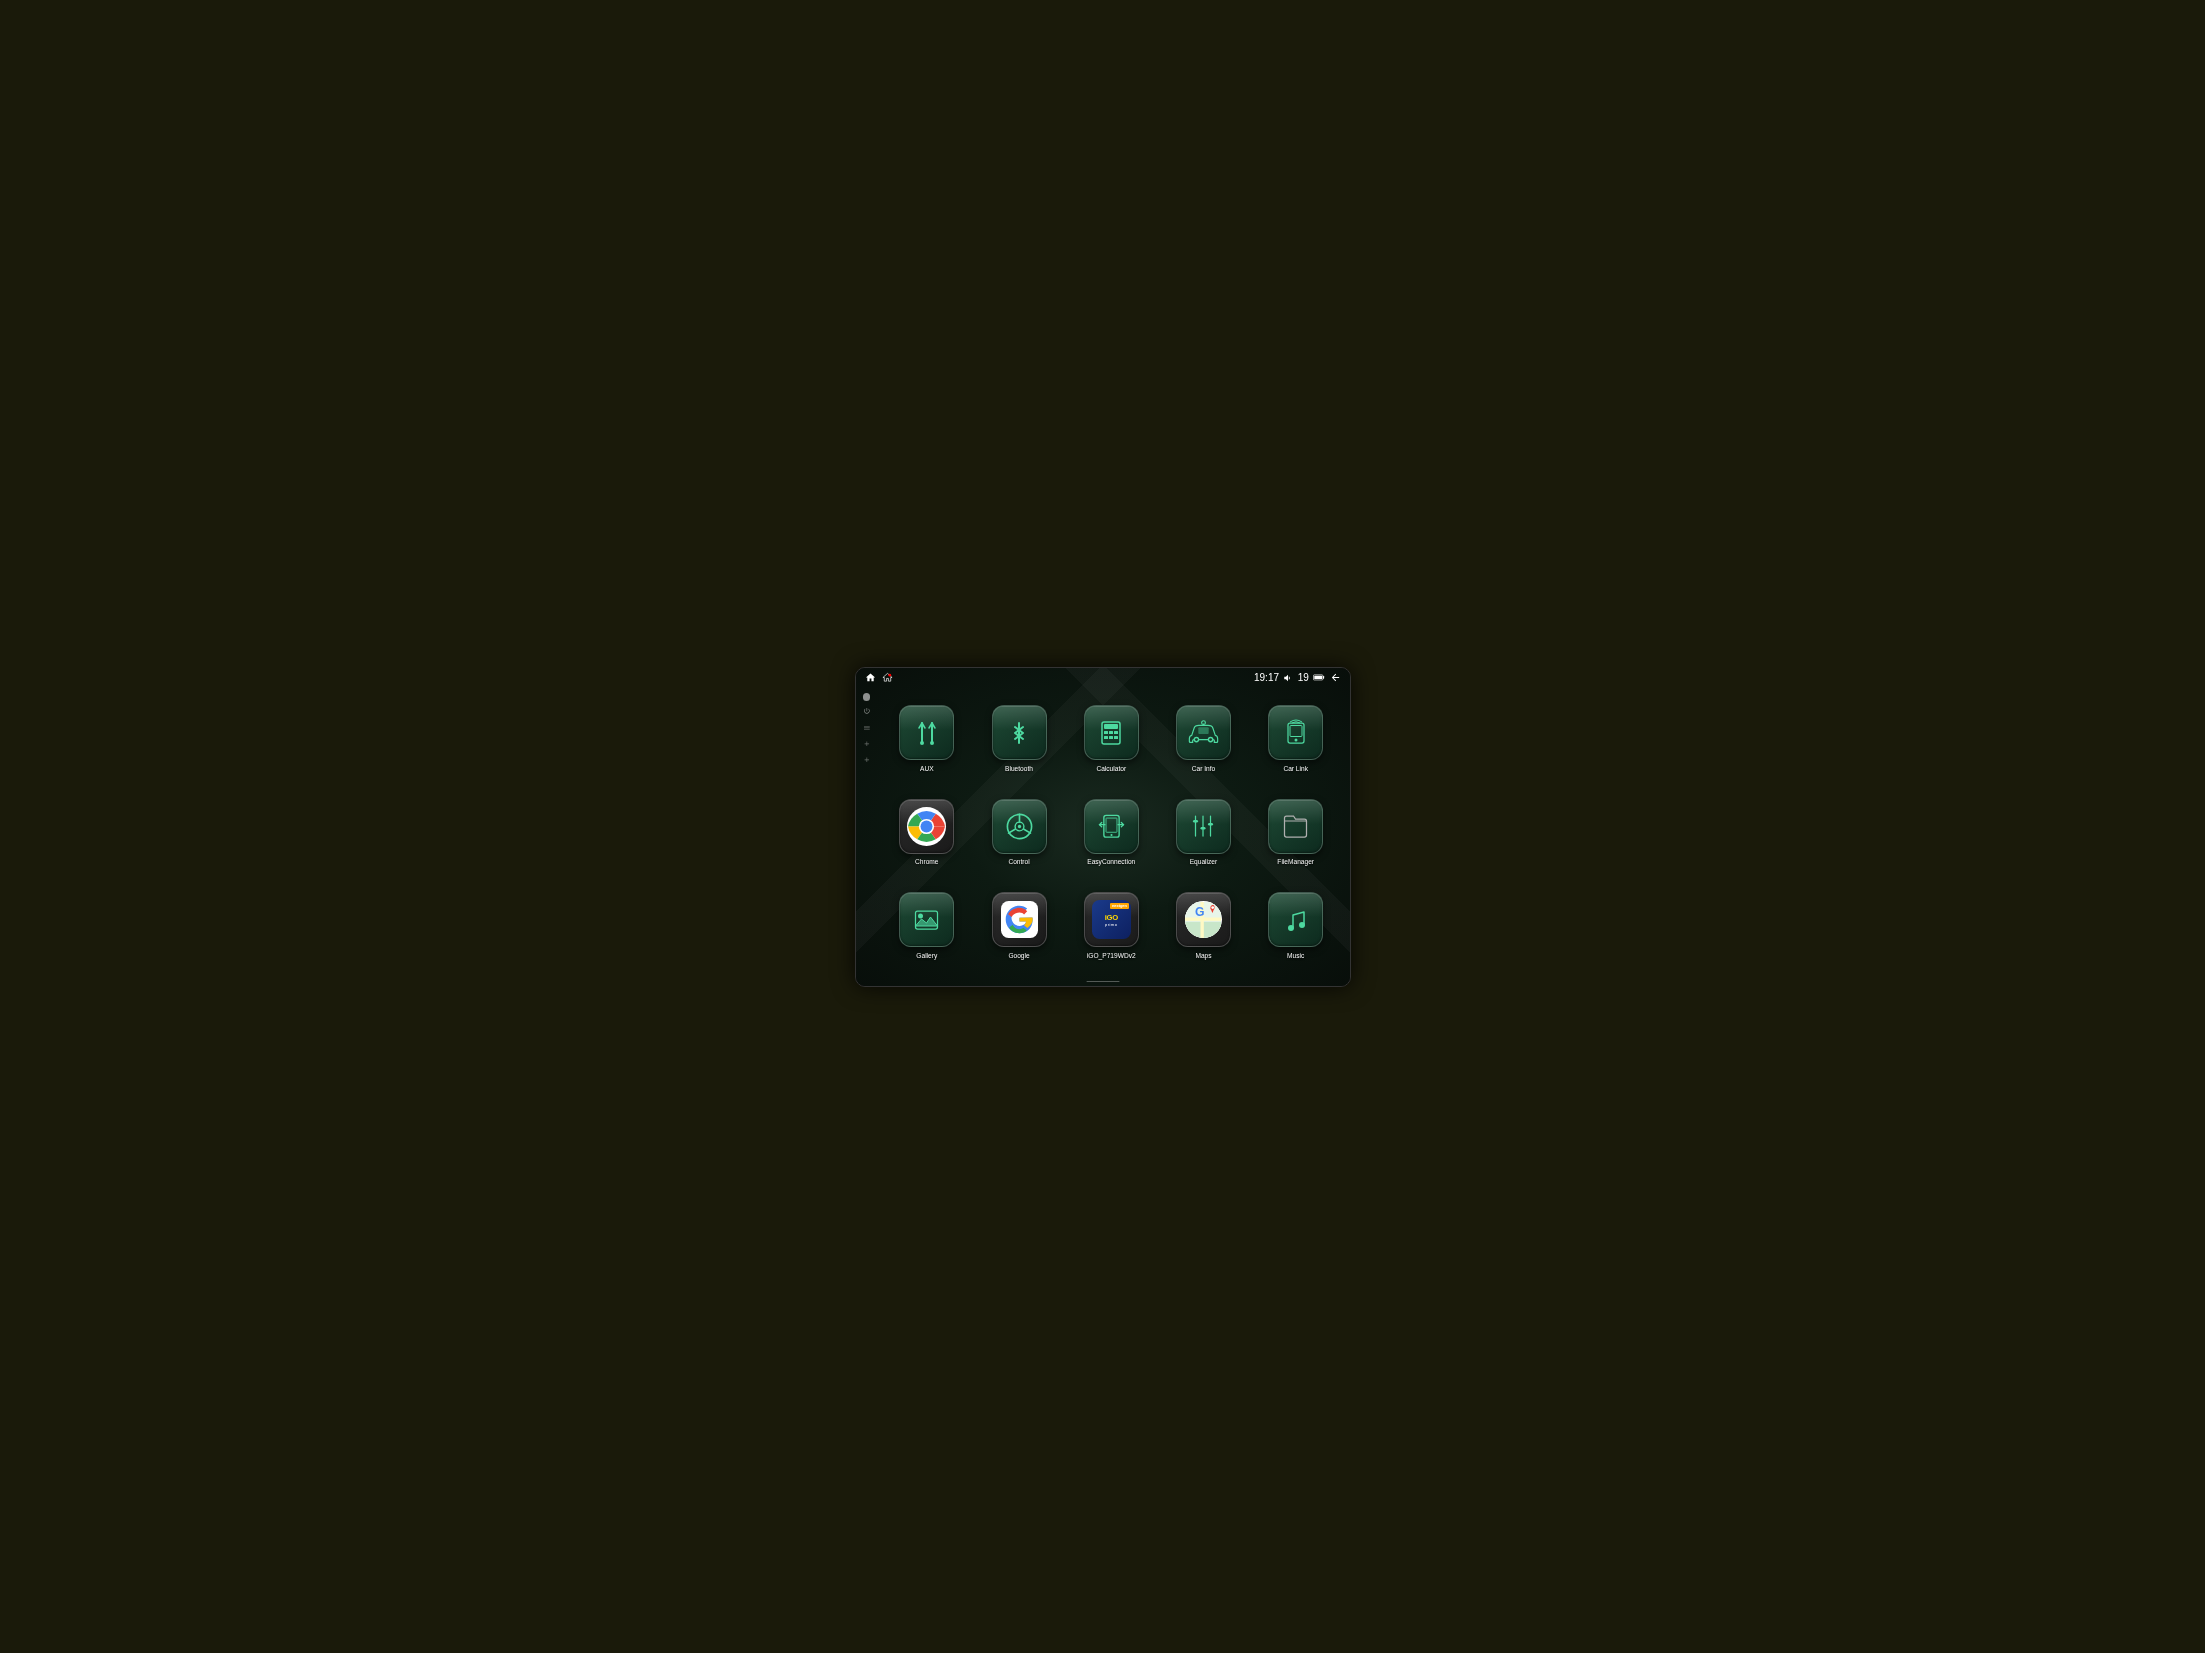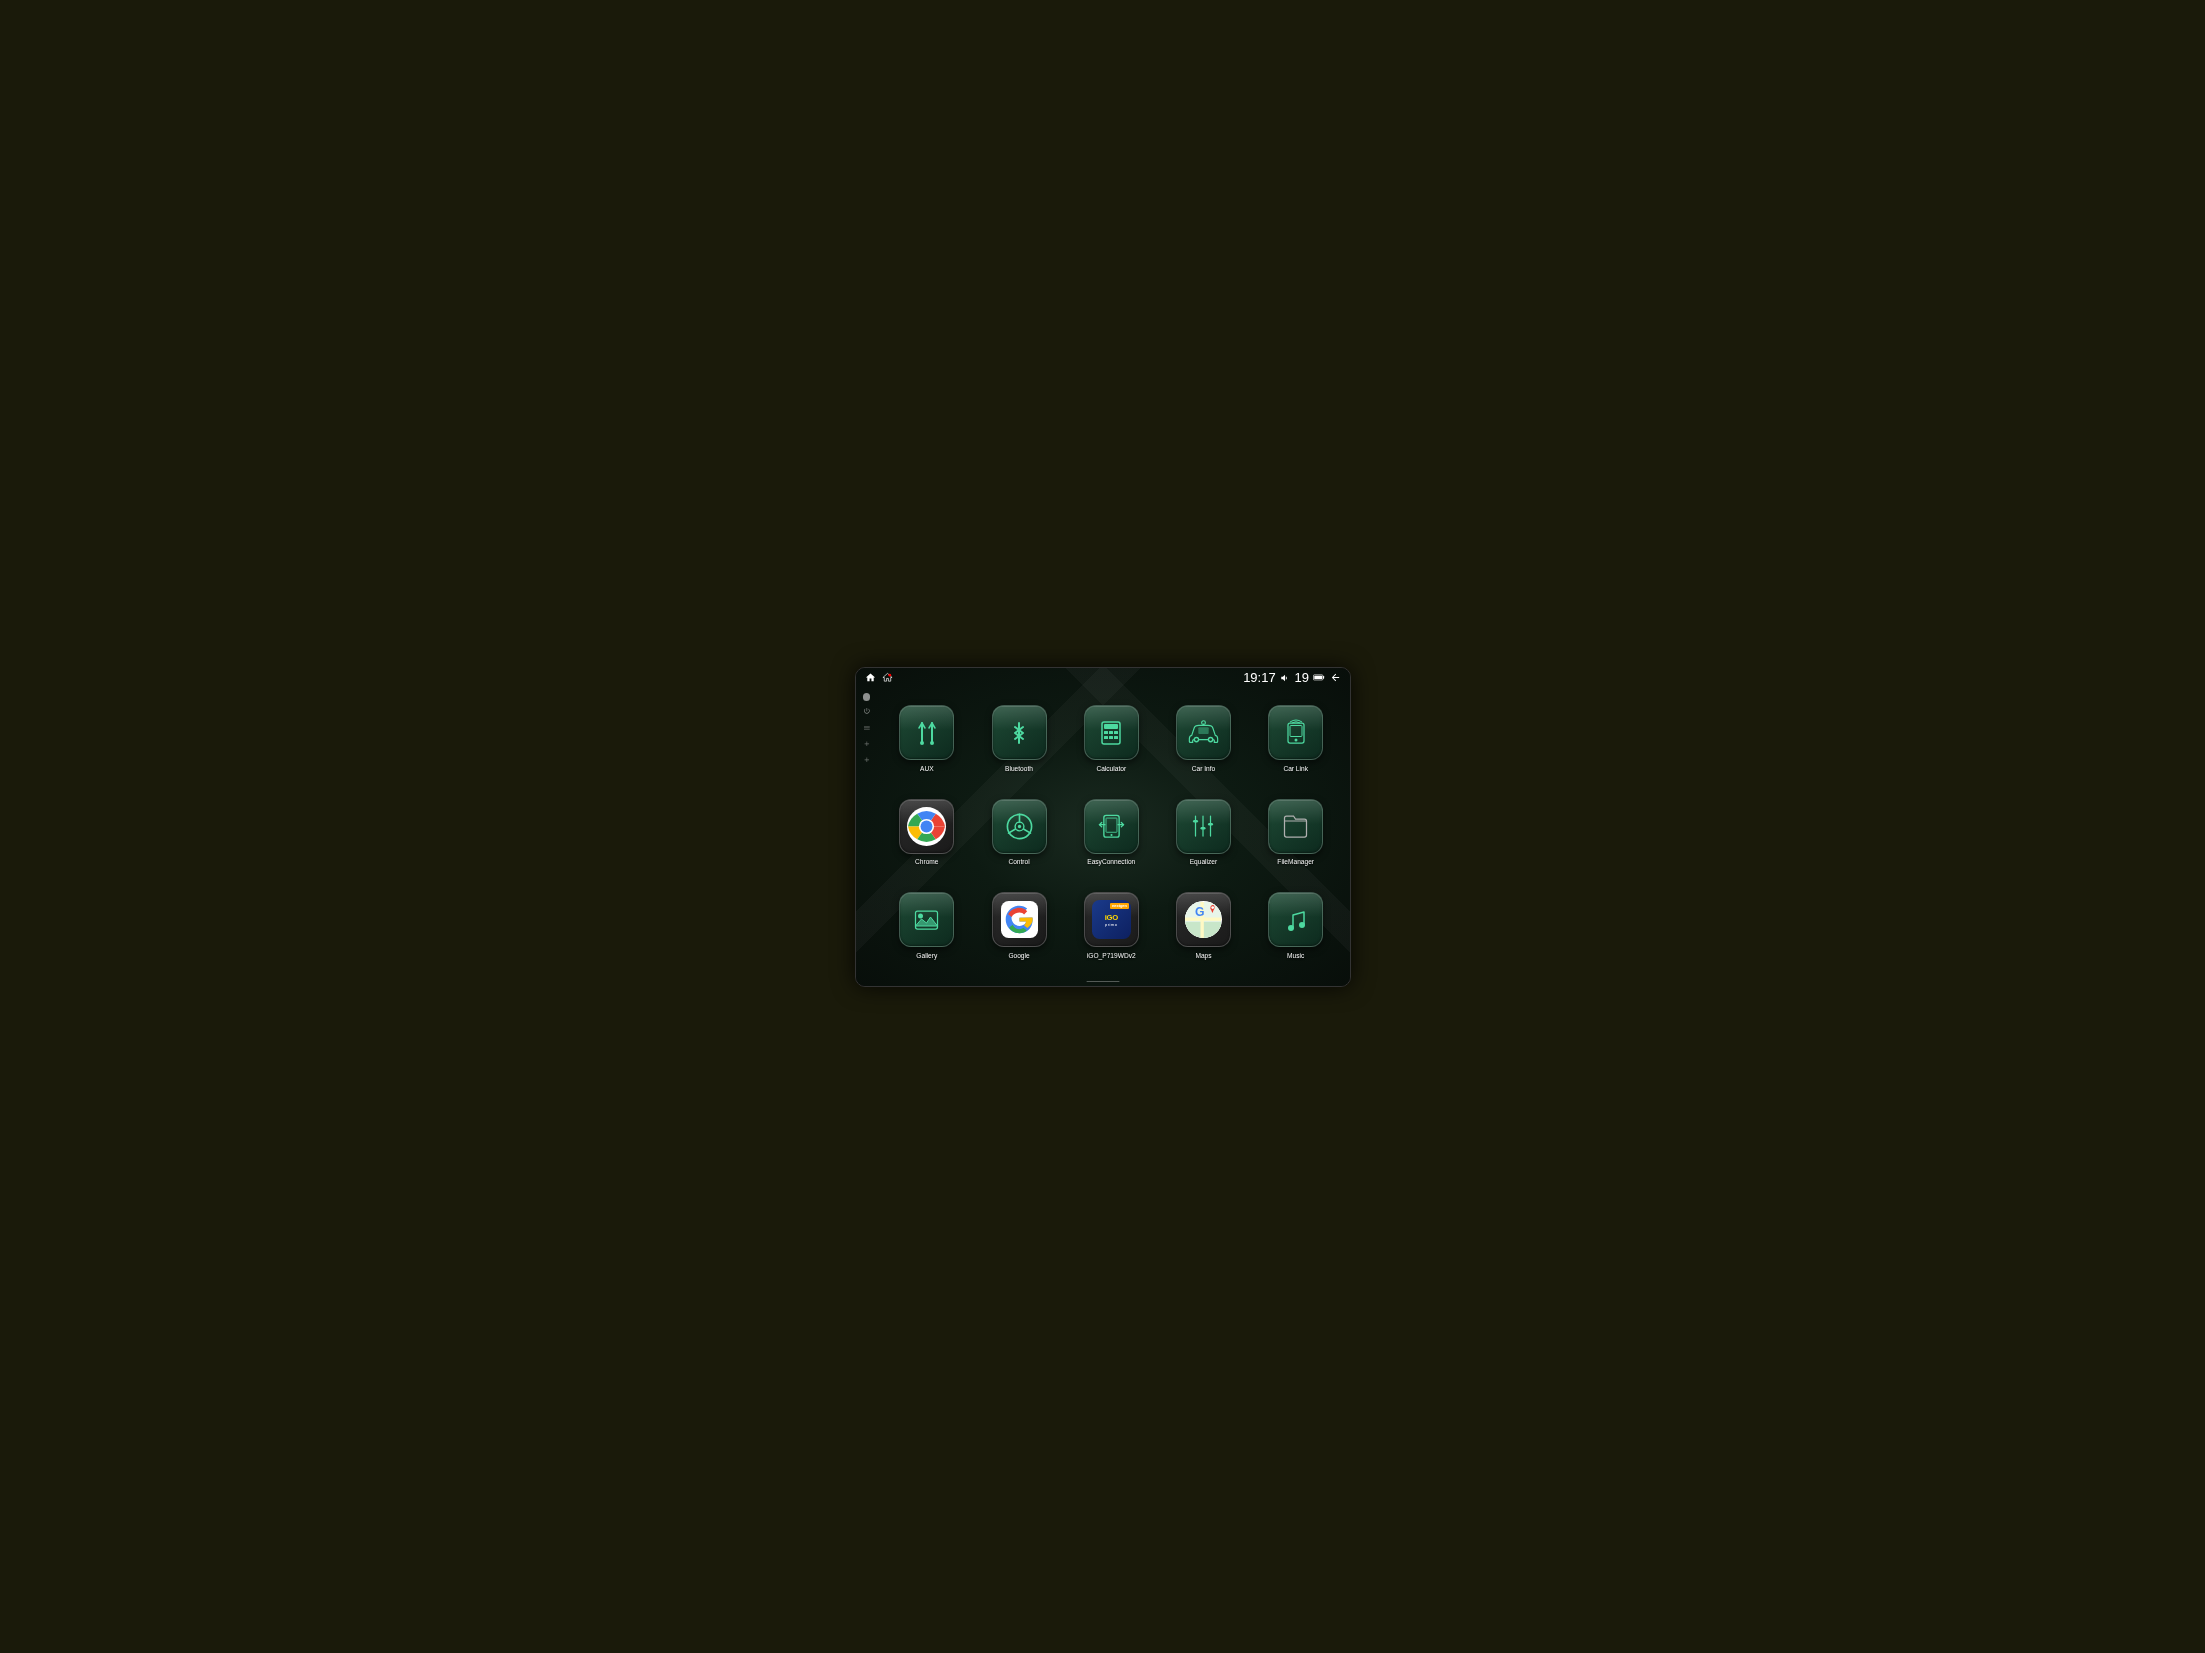--- a/index.html
+++ b/index.html
@@ -62,21 +62,21 @@
       display: flex;
       align-items: center;
       gap: 5.5px;
     }
 
     .status-right {
       display: flex;
       align-items: center;
       gap: 4.4px;
       color: white;
-      font-size: 13px;
+      font-size: 10px;
       font-weight: 500;
     }
 
     .nav-icon {
       width: 12px;
       height: 12px;
       color: white;
       display: flex;
       align-items: center;
       justify-content: center;

